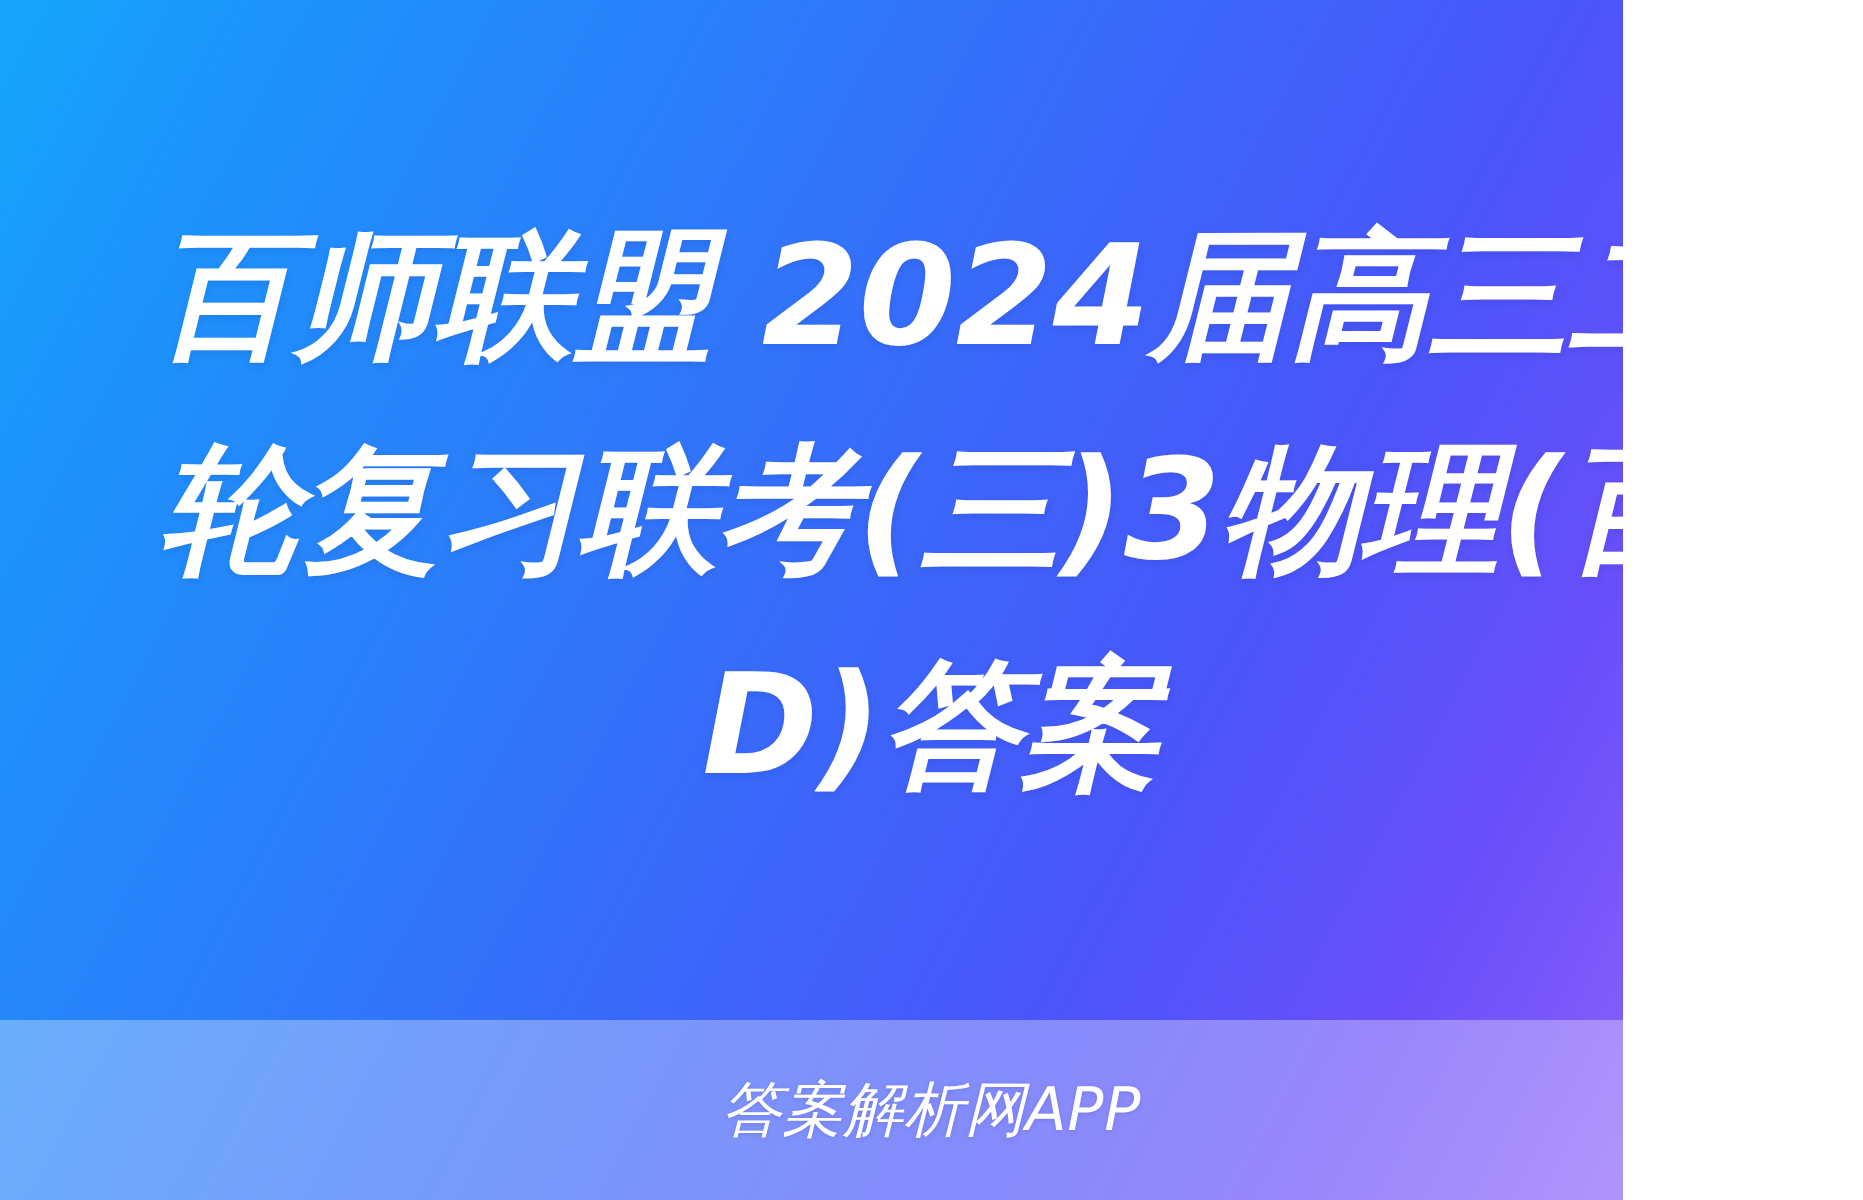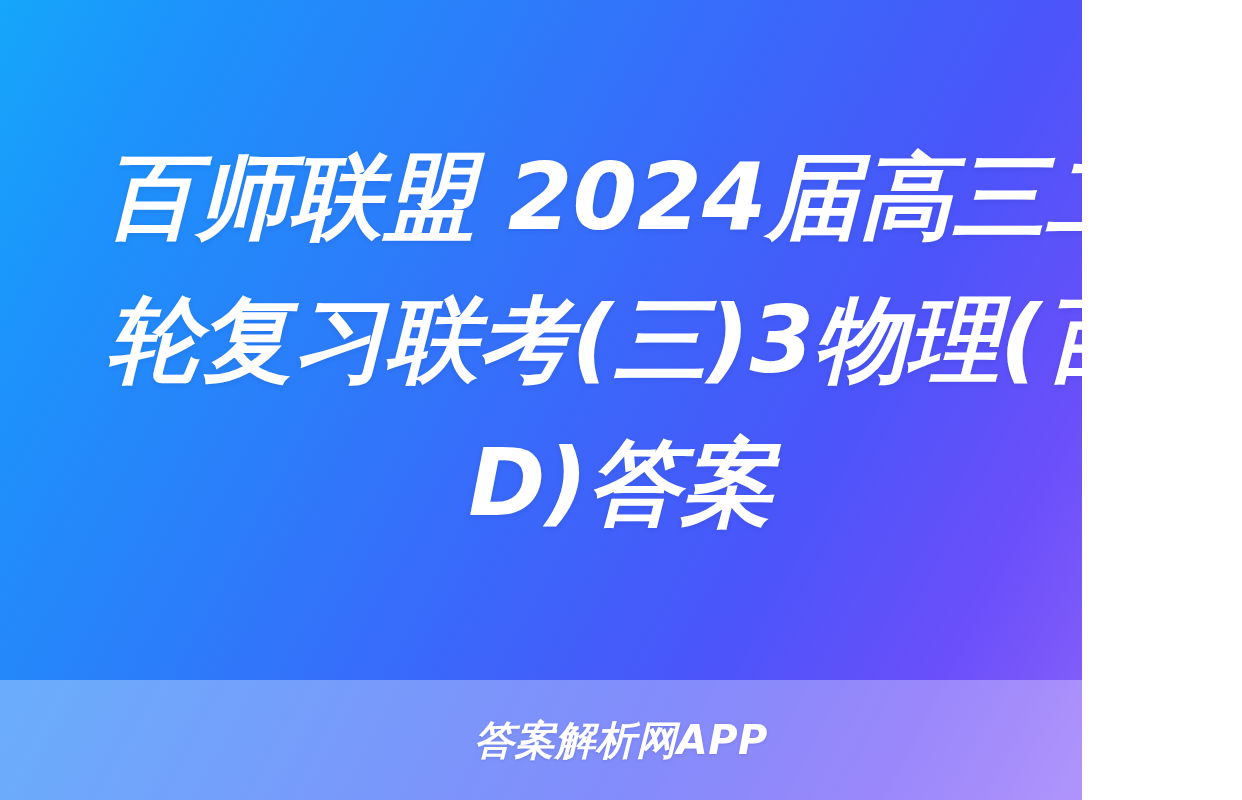--- a/index.html
+++ b/index.html
@@ -65,21 +65,21 @@
     height: 120px;
     background: rgba(255, 255, 255, 0.32);
     display: flex;
     align-items: center;
     justify-content: center;
   }
 
   .watermark {
     color: #ffffff;
     font-family: "DejaVu Sans", "Liberation Sans", sans-serif;
-    font-weight: 700;
+    font-weight: 400;
     font-style: italic;
     font-size: 40px;
     line-height: 46px;
     letter-spacing: 0.5px;
     white-space: nowrap;
     text-shadow: 0 1px 3px rgba(70, 70, 180, 0.25);
   }
 </style>
 </head>
 <body>

